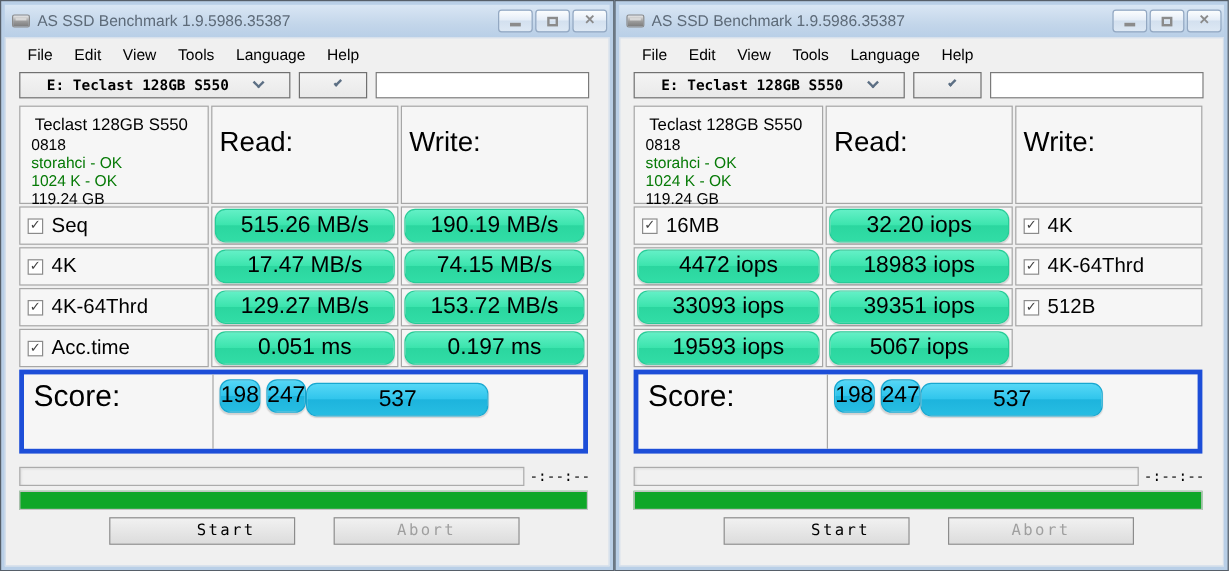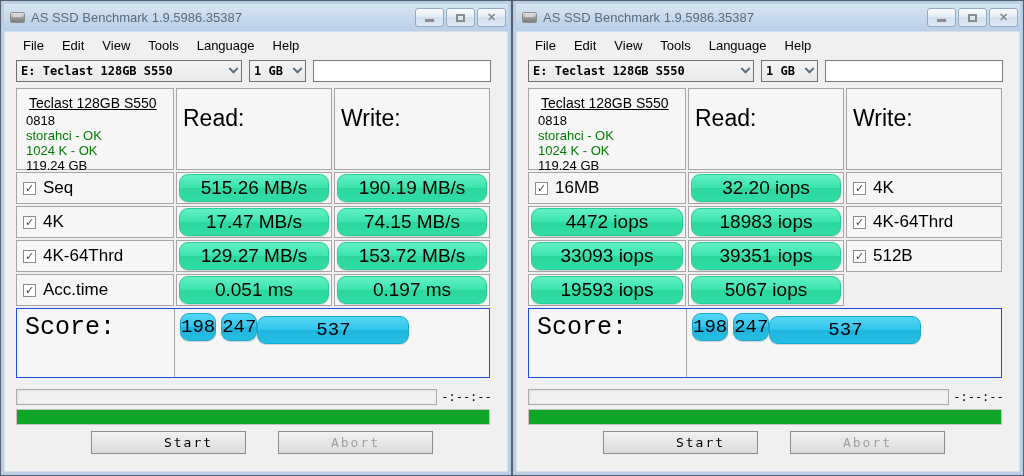--- a/index.html
+++ b/index.html
@@ -35,33 +35,33 @@
   .glyph-close{ font-size:11px; font-weight:bold; color:#8b8b8b; line-height:1; }
 
   .client{ flex:1; background:#f0f0f0; border:1px solid #d5dfeb; padding:0 11px; display:flex; flex-direction:column; }
 
   .menubar{ height:24px; display:flex; align-items:center; margin:1px 0 0 -2px; }
   .menu-item{ padding:3px 9px; font-size:13px; color:#000; cursor:default; }
 
   .toolbar{ height:26px; display:flex; align-items:center; gap:7px; margin-top:1px; }
   .combo{
     height:22px; border:1px solid #707070; background:linear-gradient(180deg,#f4f4f4,#e9e9e9);
-    display:flex; align-items:center; padding:0 4px; font-family:"DejaVu Sans Mono", monospace;
+    display:flex; align-items:center; padding:0 22px; font-family:"DejaVu Sans Mono", monospace;
     font-size:12px; font-weight:bold; color:#000;
   }
   .combo .combo-label{ flex:1; white-space:nowrap; overflow:hidden; }
   .chevron{ width:7px; height:7px; border-right:2px solid #5c6f84; border-bottom:2px solid #5c6f84; transform:rotate(45deg) translate(-2px,-2px); margin-left:8px; }
   .combo-drive{ width:226px; }
   .combo-size{ width:57px; }
   .cmpbox{ width:178px; height:22px; border:1px solid #7a7a7a; background:#fff; font-size:13px; padding:0 4px; }
 
   .grid{ margin-top:4px; display:grid; grid-template-columns:158px 156px 156px; grid-auto-rows:auto; gap:2px; width:474px; }
   .cell{ background:#f6f6f6; border:1px solid #a6a6a6; }
   .info-cell{ height:82px; padding:5px 9px; font-size:13px; line-height:15px; color:#000; }
-  .info-line1{ font-size:14px; padding:2px 0 2px 3px;text-decoration:underline; }
+  .info-line1{ font-size:14px; padding:2px 0 2px 3px; }
   .info-green{ color:#067a06; }
   .rw-header{ height:82px; padding:16px 6px; font-size:23px; color:#000; }
 
   .row-label-cell{ height:32px; display:flex; align-items:center; padding:0 6px; font-size:17px; gap:7px; }
   .checkbox{
     width:13px; height:13px; border:1px solid #8b8b8b; background:#fff; flex:none;
     display:flex; align-items:center; justify-content:center; cursor:pointer;
   }
   .checkbox.checked::before{ content:"✓"; font-size:11px; line-height:1; color:#444; }
   .pill-cell{ height:32px; display:flex; align-items:center; justify-content:center; padding:1px 2px;text-align:right; }
@@ -69,21 +69,21 @@
     width:100%; height:28px; border-radius:9px; display:flex; align-items:center; justify-content:center;
     font-size:19px; color:#000;
     background:linear-gradient(180deg,#63f0c6 0%,#3be4ad 49%,#2bd69f 50%,#31dda6 100%);
     border:1px solid #27cc97; box-shadow:0 1px 1px rgba(0,0,0,0.15);
   }
   .pill-blue{
     background:linear-gradient(180deg,#55d7f6 0%,#30c5ec 49%,#1db4dd 50%,#27bde2 100%);
     border:1px solid #17a7d0;
   }
 
-  .scorebox{ margin-top:2px; width:474px; height:70px; border:1px solid #1d4ed8; background:#f6f6f6; display:flex;font-family:Liberation Mono, monospace; }
+  .scorebox{ margin-top:2px; width:474px; height:70px; border:4px solid #1d4ed8; background:#f6f6f6; display:flex; }
   .score-label-cell{ width:158px; border-right:1px solid #a6a6a6; padding:4px 8px; font-size:25px; }
   .score-pills{ flex:1; padding:4px 5px; display:flex; flex-direction:row; }
   .score-row1{ display:flex; gap:5px; }
   .score-row1 .pill{ height:28px; flex:1; }
   .score-row2{ display:flex; justify-content:center; margin-top:3px; }
   .score-row2 .pill{ height:28px; width:152px; }
 
   .progress-row{ margin-top:11px; display:flex; align-items:center; }
   .progress-track{ width:421px; height:16px; border:1px solid #ababab; background:#f1f1f1; box-shadow:inset 1px 1px 2px rgba(0,0,0,0.08); }
   .time-left{ flex:1; text-align:center; font-size:12px; font-family:"DejaVu Sans Mono", monospace; color:#000; }

